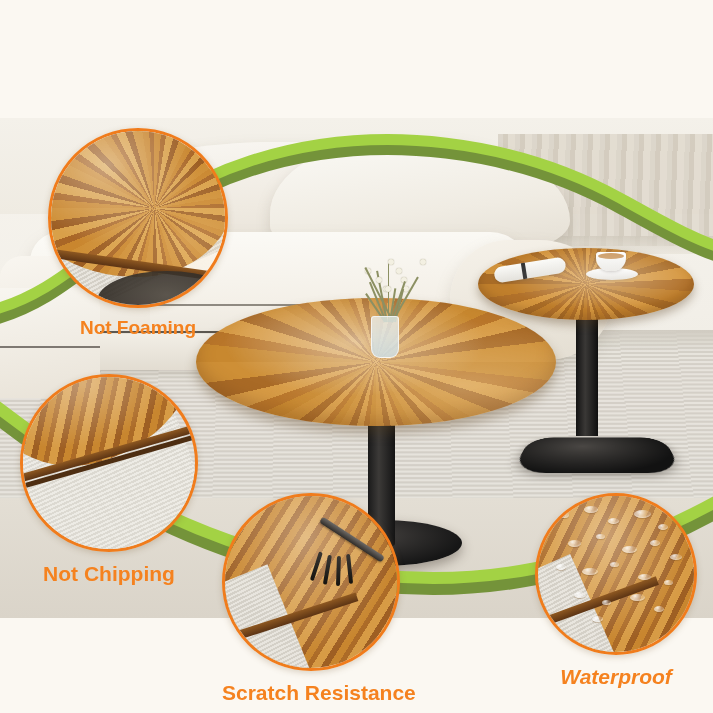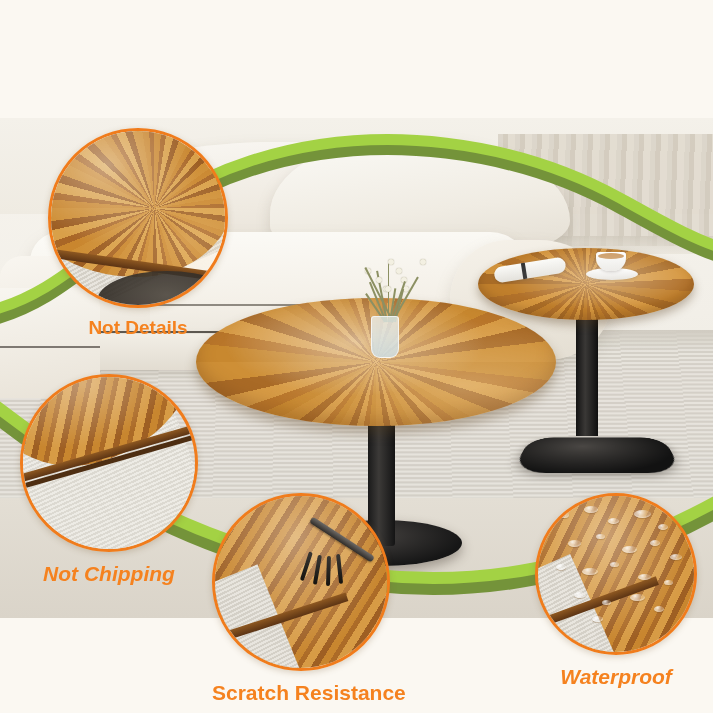--- a/index.html
+++ b/index.html
@@ -363,34 +363,34 @@
   </svg>
 
 
   <div class="callout" style="left:48px; top:128px;">
     <div class="c-circle" style="width:180px;height:180px;">
       <div class="carpet-fill" style="left:-40%;bottom:-30%;height:95%;transform:rotate(-24deg);"></div>
       <div class="wood-star" style="inset:-6% -6% 16% -16%; border-radius:48% 52% 46% 54% / 50% 46% 54% 50%;"></div>
       <div class="edge-band" style="top:130px; transform:rotate(8deg);"></div>
       <div class="shadow-lobe" style="left:46px;top:140px;width:140px;height:60px;"></div>
     </div>
-    <div class="c-label" style="width:180px;font-size:19px;margin-top:9px;">Not Details</div>
+    <div class="c-label" style="width:180px;font-size:19px;margin-top:9px;">Not Foaming</div>
   </div>
 
-  <div class="callout" style="left:20px; top:374px;font-style:italic;">
+  <div class="callout" style="left:20px; top:374px;">
     <div class="c-circle" style="width:178px;height:178px;">
       <div class="carpet-fill" style="left:-30%;bottom:-34%;height:100%;transform:rotate(-20deg);background:repeating-linear-gradient(176deg,#EDEBE5 0 2px,#DCD9D1 2px 4px);"></div>
       <div class="wood-diag" style="inset:-18% -10% 52% -22%; border-radius:0 0 60% 46% / 0 0 100% 88%; transform:rotate(-16deg);"></div>
       <div class="edge-band" style="top:72px; height:8px; transform:rotate(-16deg);"></div>
       <div class="edge-band" style="top:82px; height:5px; background:#4E2E12; transform:rotate(-16deg);"></div>
     </div>
     <div class="c-label" style="width:178px;font-size:21px;margin-top:10px;">Not Chipping</div>
   </div>
 
-  <div class="callout" style="left:212px; top:493px;">
+  <div class="callout" style="left:222px; top:493px;">
     <div class="c-circle" style="width:178px;height:178px;">
       <div class="wood-diag" style="inset:-14%;transform:rotate(4deg);"></div>
       <div class="carpet-fill" style="left:-42%;bottom:-42%;height:70%;transform:rotate(-22deg);width:100%;"></div>
       <div class="edge-band" style="top:128px; transform:rotate(-18deg); left:-40%; width:120%;"></div>
       <div class="fork" style="left:96px; top:20px;">
         <div class="fork-handle"></div>
         <div class="tine" style="left:-2px; top:36px; transform:rotate(18deg);"></div>
         <div class="tine" style="left:7px;  top:39px; transform:rotate(10deg);"></div>
         <div class="tine" style="left:16px; top:40px; transform:rotate(2deg);"></div>
         <div class="tine" style="left:25px; top:38px; transform:rotate(-6deg);"></div>

